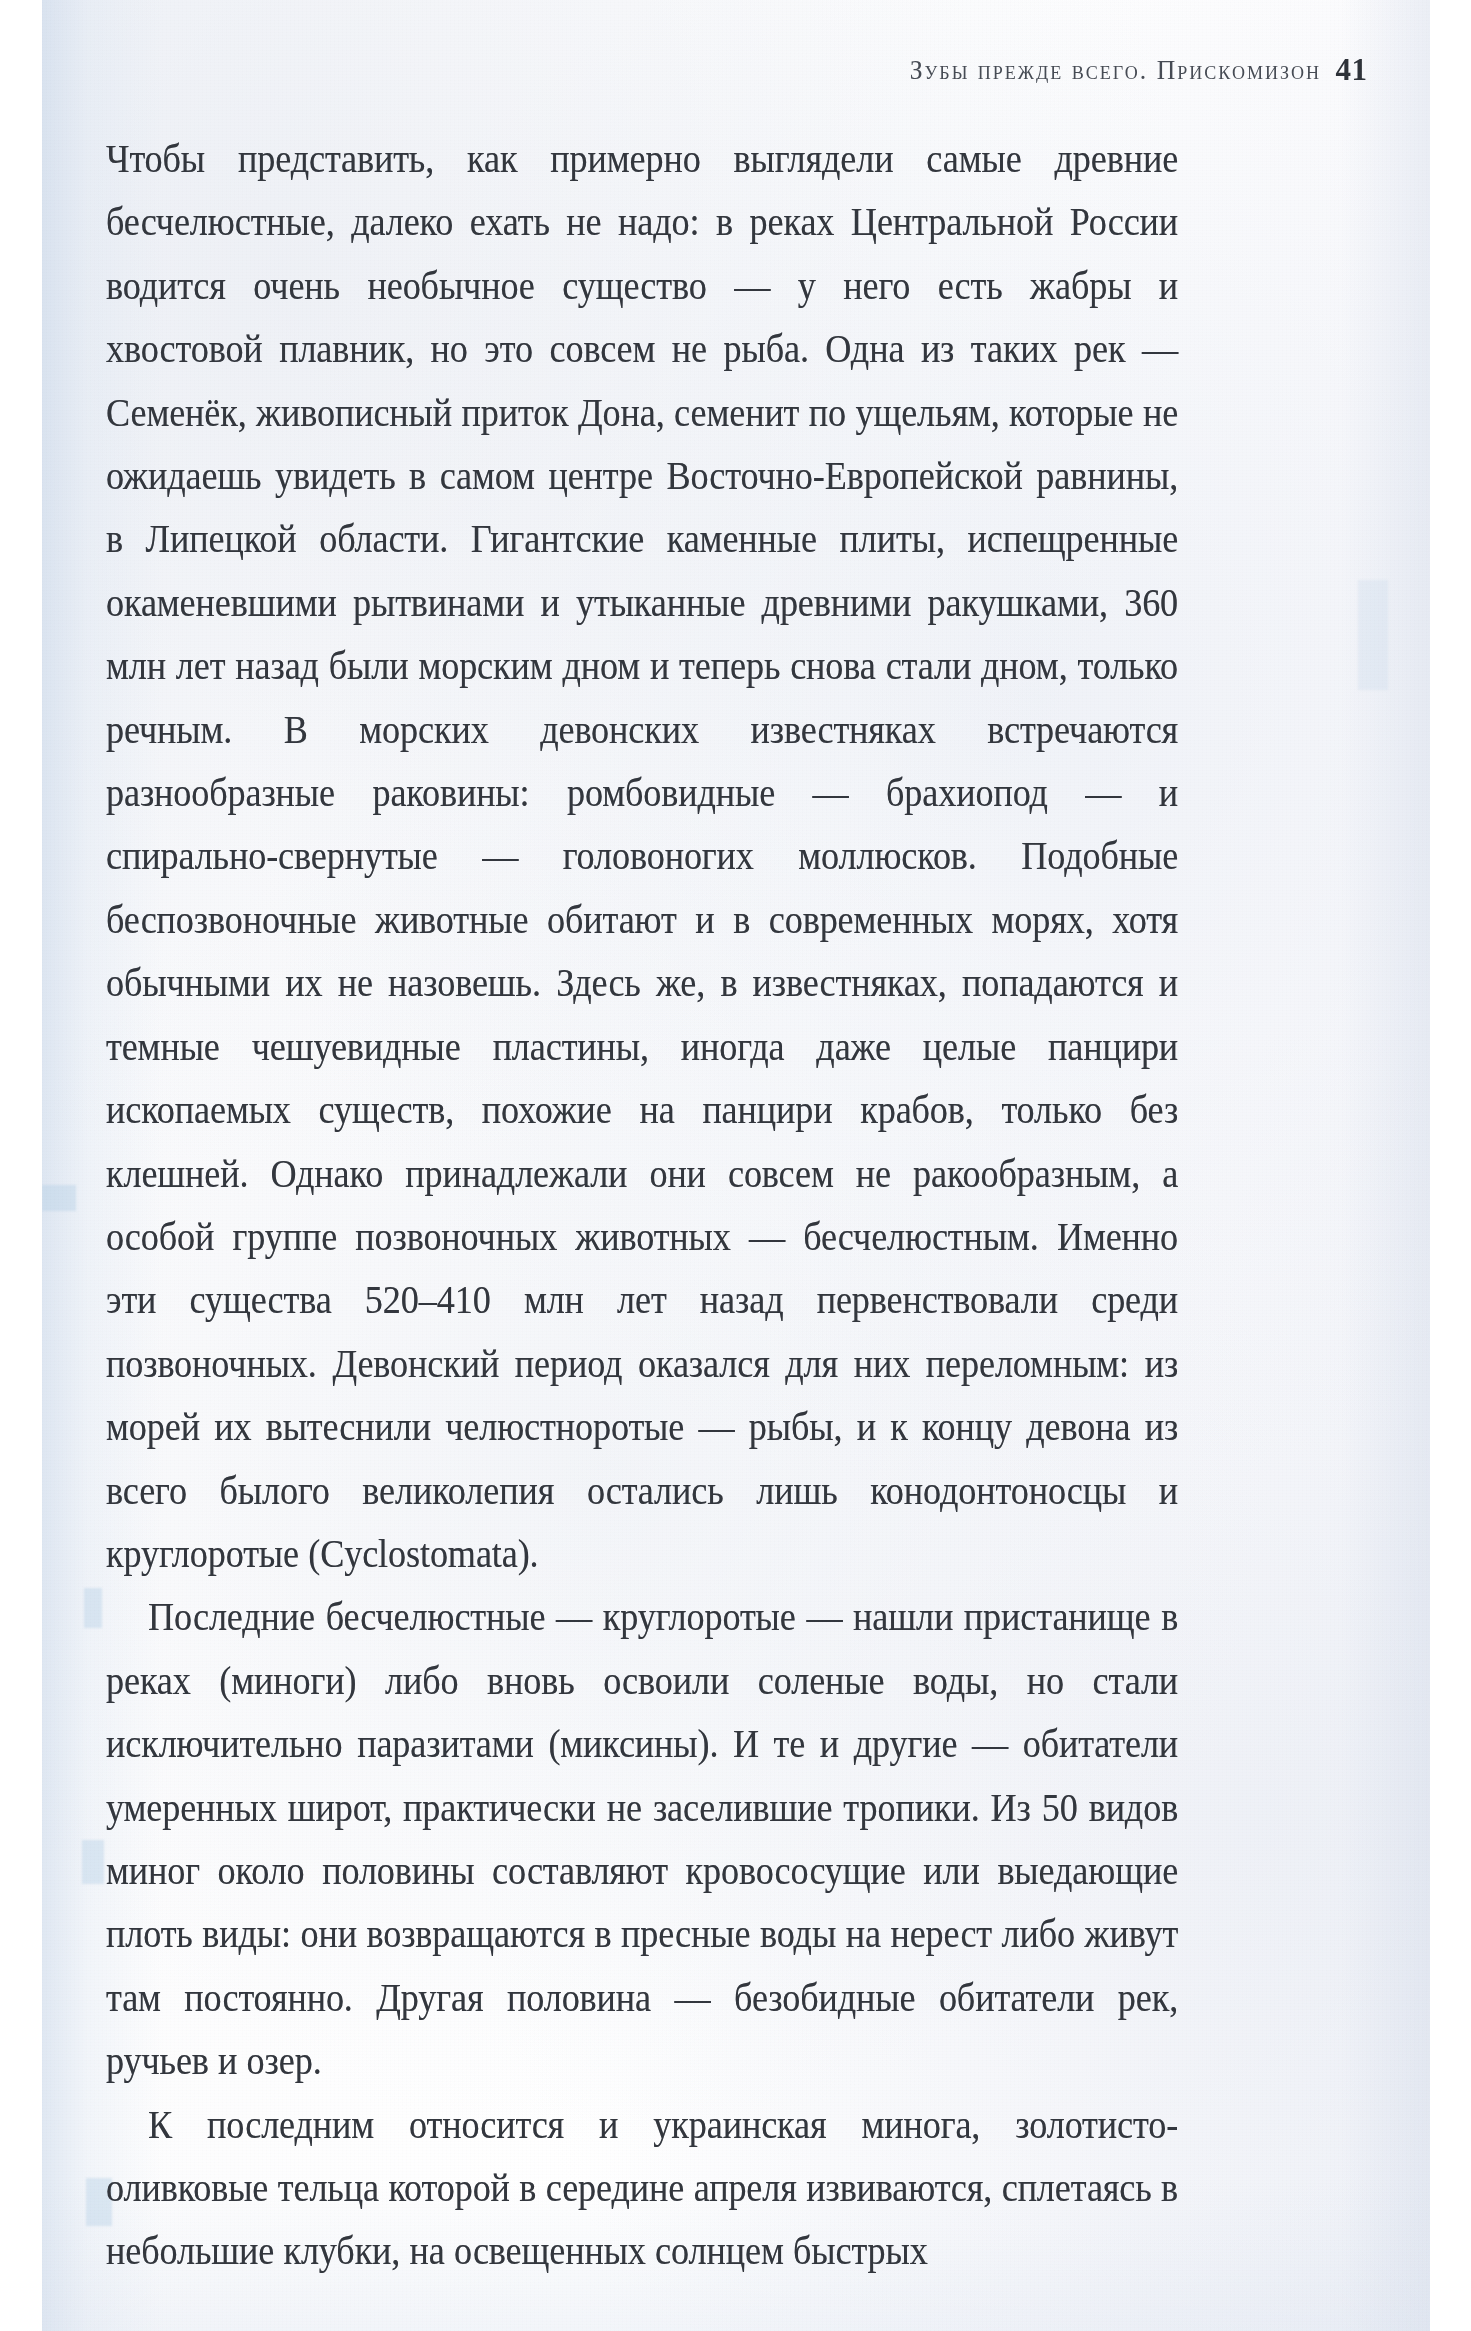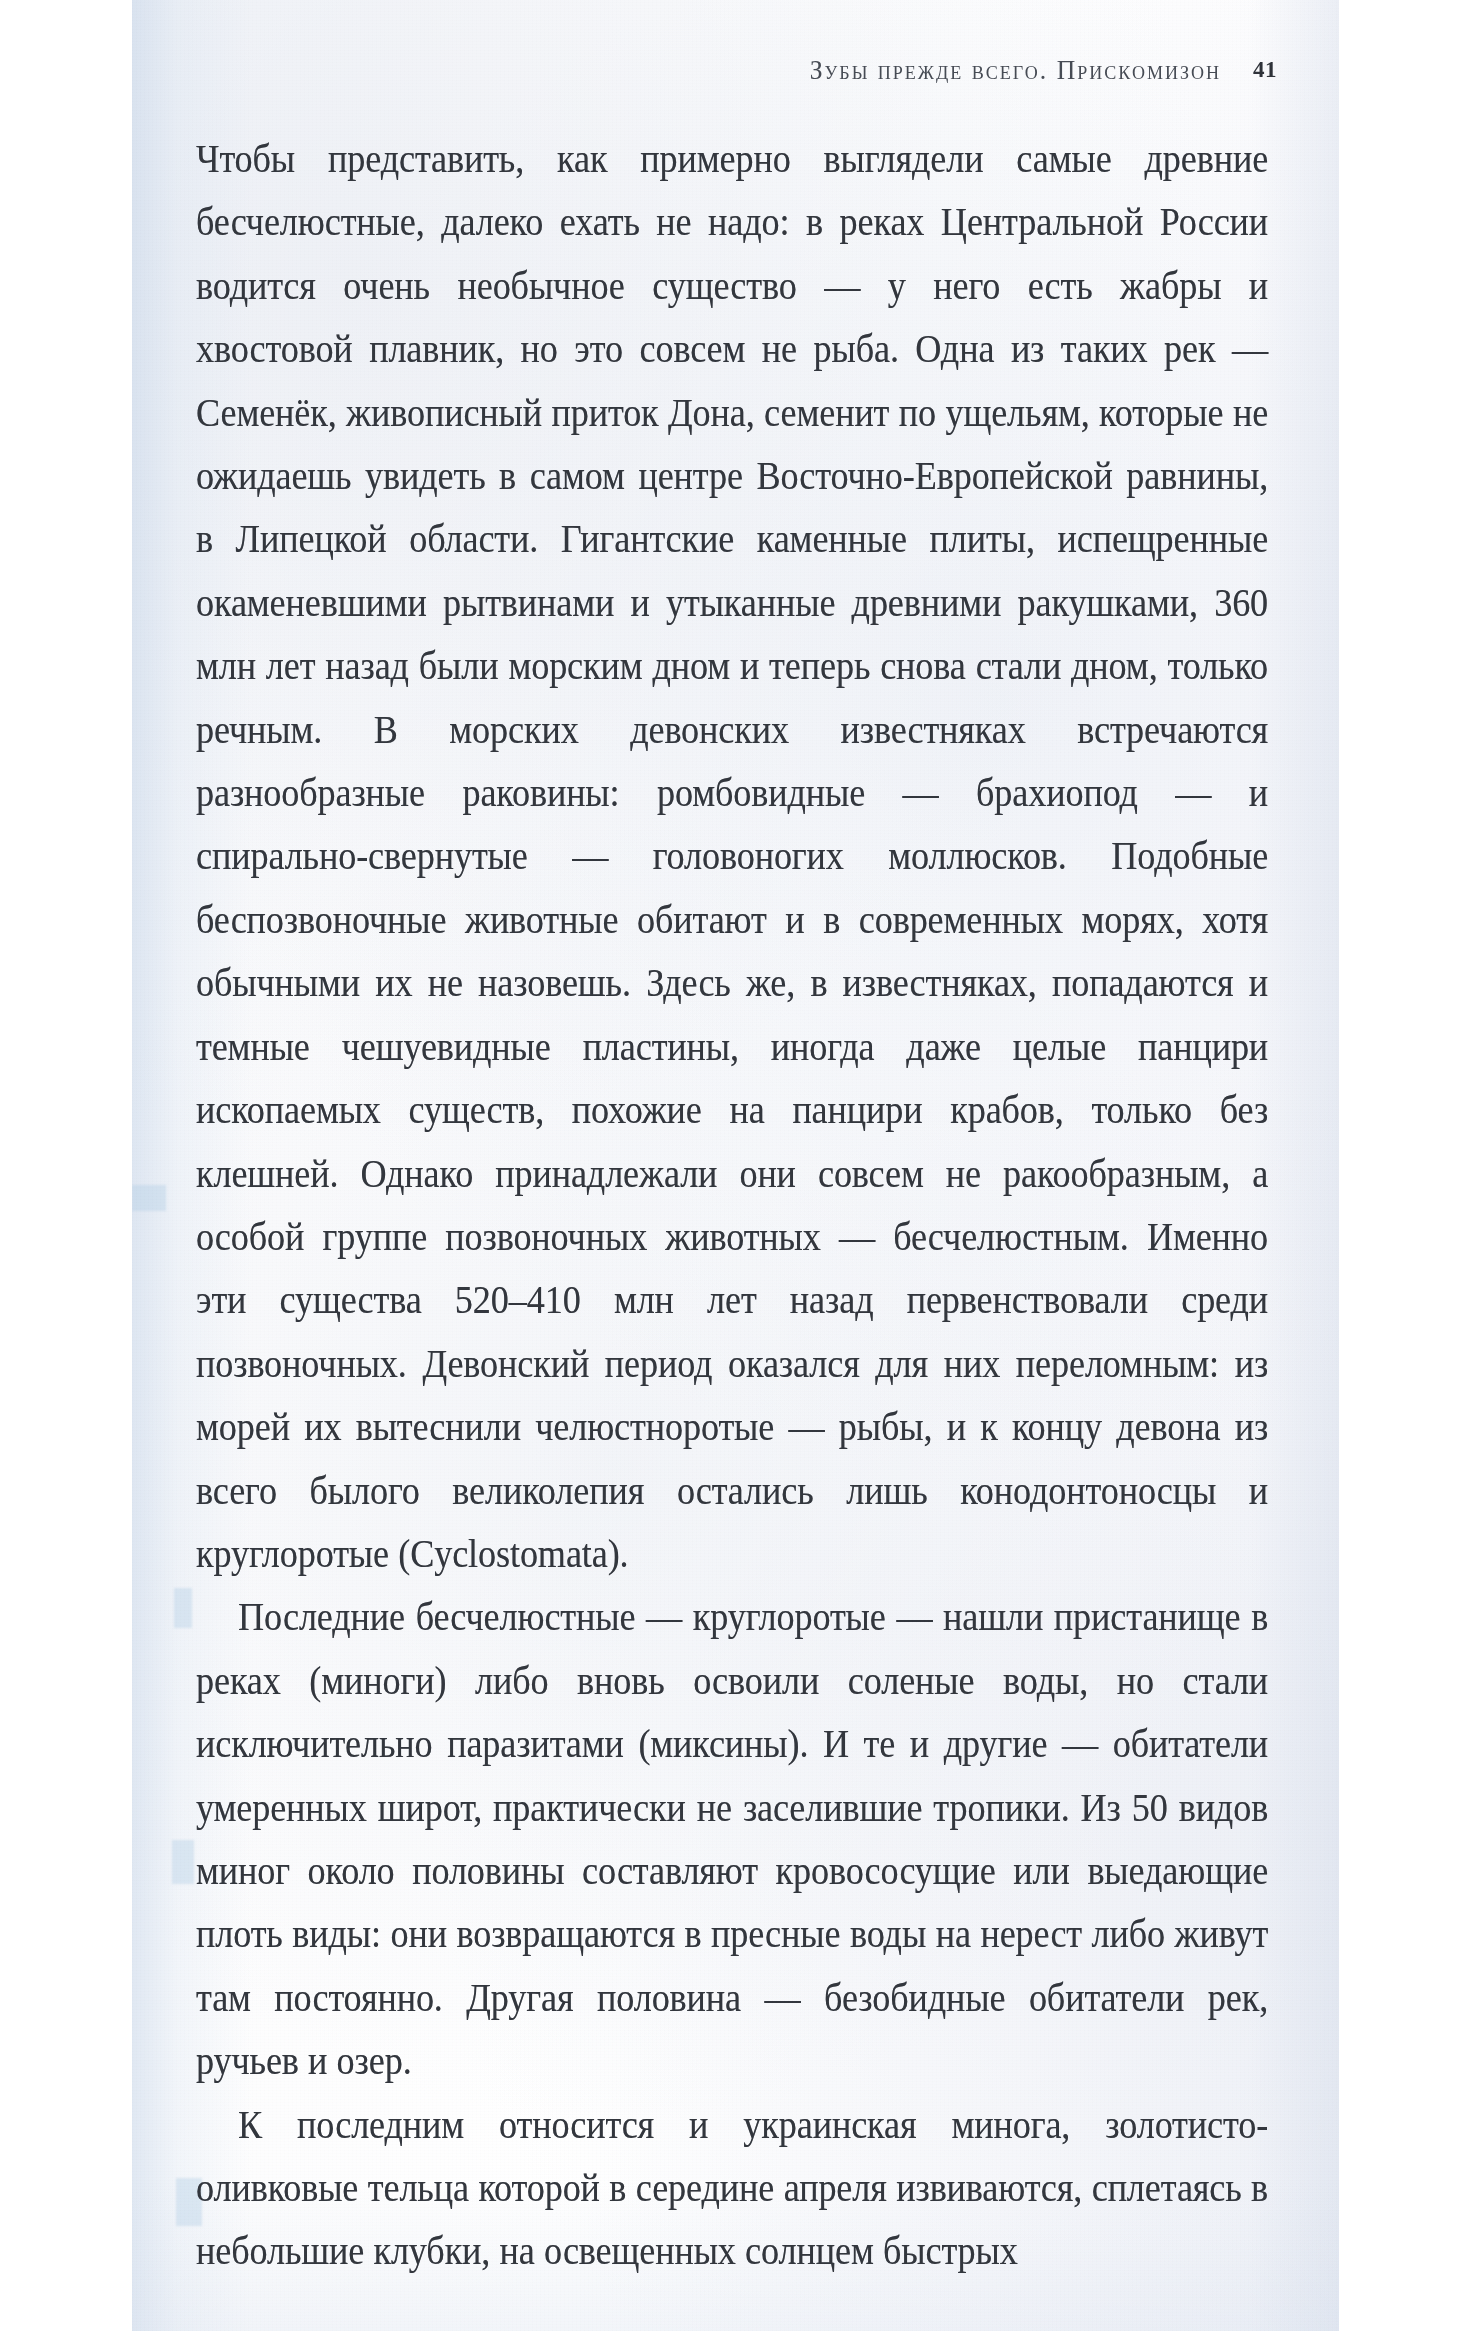--- a/index.html
+++ b/index.html
@@ -3,21 +3,21 @@
 <meta charset="utf-8">
 <style>
   html, body {
     margin: 0;
     padding: 0;
     background: #ffffff;
   }
 
   .page {
     position: relative;
-    width: 1207px;
+    width: 1388px;
     height: 2331px;
     margin: 0 auto;
     background: #fdfdfd;
     background-image:
       radial-gradient(circle at 18% 12%, rgba(228,232,240,0.55) 0%, rgba(255,255,255,0) 38%),
       radial-gradient(circle at 72% 30%, rgba(226,231,241,0.50) 0%, rgba(255,255,255,0) 42%),
       radial-gradient(circle at 40% 63%, rgba(229,233,241,0.45) 0%, rgba(255,255,255,0) 40%),
       radial-gradient(circle at 88% 78%, rgba(224,229,239,0.42) 0%, rgba(255,255,255,0) 36%),
       linear-gradient(100deg, #f4f6fa 0%, #fcfcfd 22%, #ffffff 52%, #fbfbfd 78%, #f2f4f9 100%);
     overflow: hidden;
@@ -85,24 +85,24 @@
     font-size: 27px;
     letter-spacing: 2.1px;
     color: #474c55;
     white-space: nowrap;
     transform: scaleX(0.95);
     transform-origin: right center;
   }
 
   .folio {
     font-family: "Liberation Serif", "DejaVu Serif", serif;
-    font-size: 23px;
+    font-size: 31px;
     font-weight: bold;
     color: #2f333a;
-    margin-left: 32px;
+    margin-left: 14px;
     letter-spacing: 0.5px;
   }
 
   
   .textblock {
     position: absolute;
     left: 56px;
     top: 128px;
     width: 1072px;
     z-index: 3;

